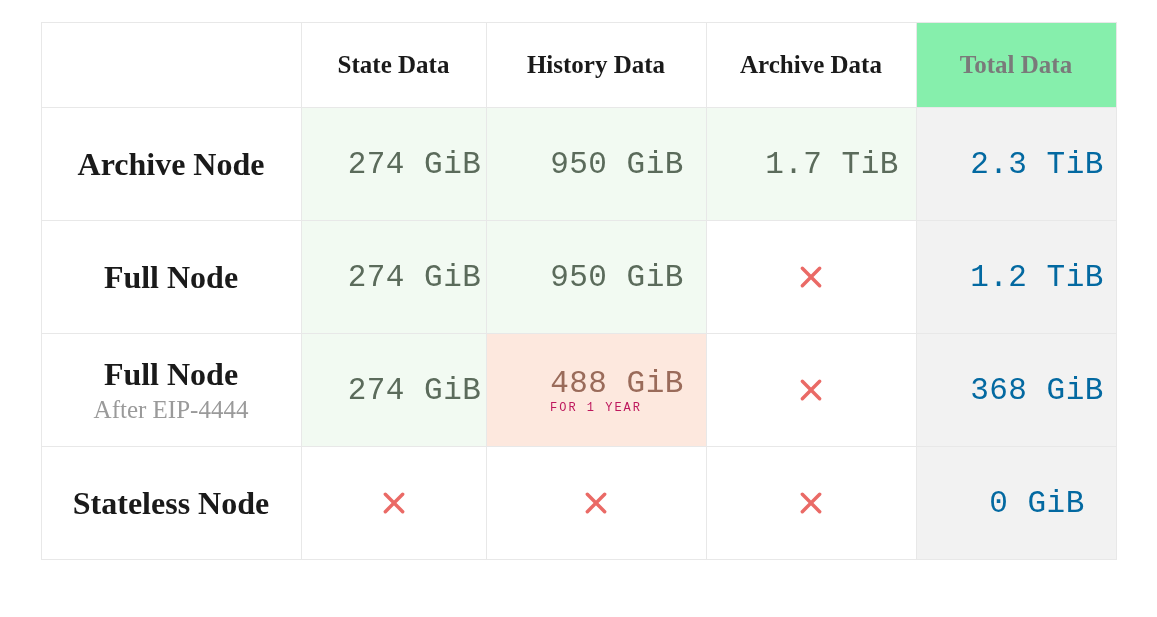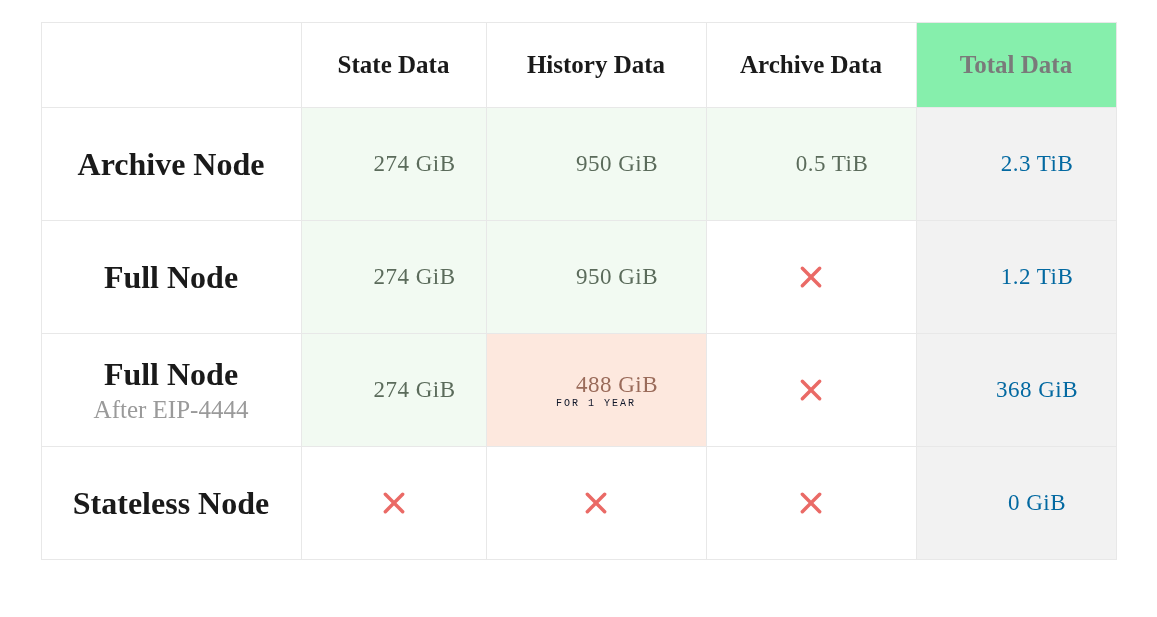--- a/index.html
+++ b/index.html
@@ -65,30 +65,30 @@
   .rl-sub {
     font-family: Georgia, "Times New Roman", serif;
     font-weight: 400;
     font-size: 25px;
     color: #9a9a9a;
     line-height: 1.2;
     margin-top: 2px;
   }
 
   .mono {
-    font-family: Liberation Serif, serif;
-    font-size: 23px;
+    font-family: Liberation Mono, monospace;
+    font-size: 31px;
     letter-spacing: 0.5px;
     margin-left: 42px;
   }
   .mono-sub {
     font-family: ui-monospace, "SFMono-Regular", Menlo, Consolas, "Courier New", monospace;
-    font-size: 10px;
+    font-size: 12px;
     letter-spacing: 2px;
-    color: #0f172a;
+    color: #be185d;
   }
 
   td.green   { background: #f2faf2; color: #5b6b5b; }
   td.orange  { background: #fde8de; color: #9a6b5a; }
   td.white   { background: #ffffff; }
   td.total   { background: #f2f2f2; color: #0369a1; }
 
   .cellstack {
     display: flex;
     flex-direction: column;
@@ -143,21 +143,21 @@
               <span class="mono">274 GiB</span>
             </div>
         </td>
         <td class="green">
           <div class="cellstack">
               <span class="mono">950 GiB</span>
             </div>
         </td>
         <td class="green">
           <div class="cellstack">
-              <span class="mono">0.5 TiB</span>
+              <span class="mono">1.7 TiB</span>
             </div>
         </td>
         <td class="total">
           <div class="cellstack">
               <span class="mono">2.3 TiB</span>
             </div>
         </td>
       </tr>
 
       <tr>

